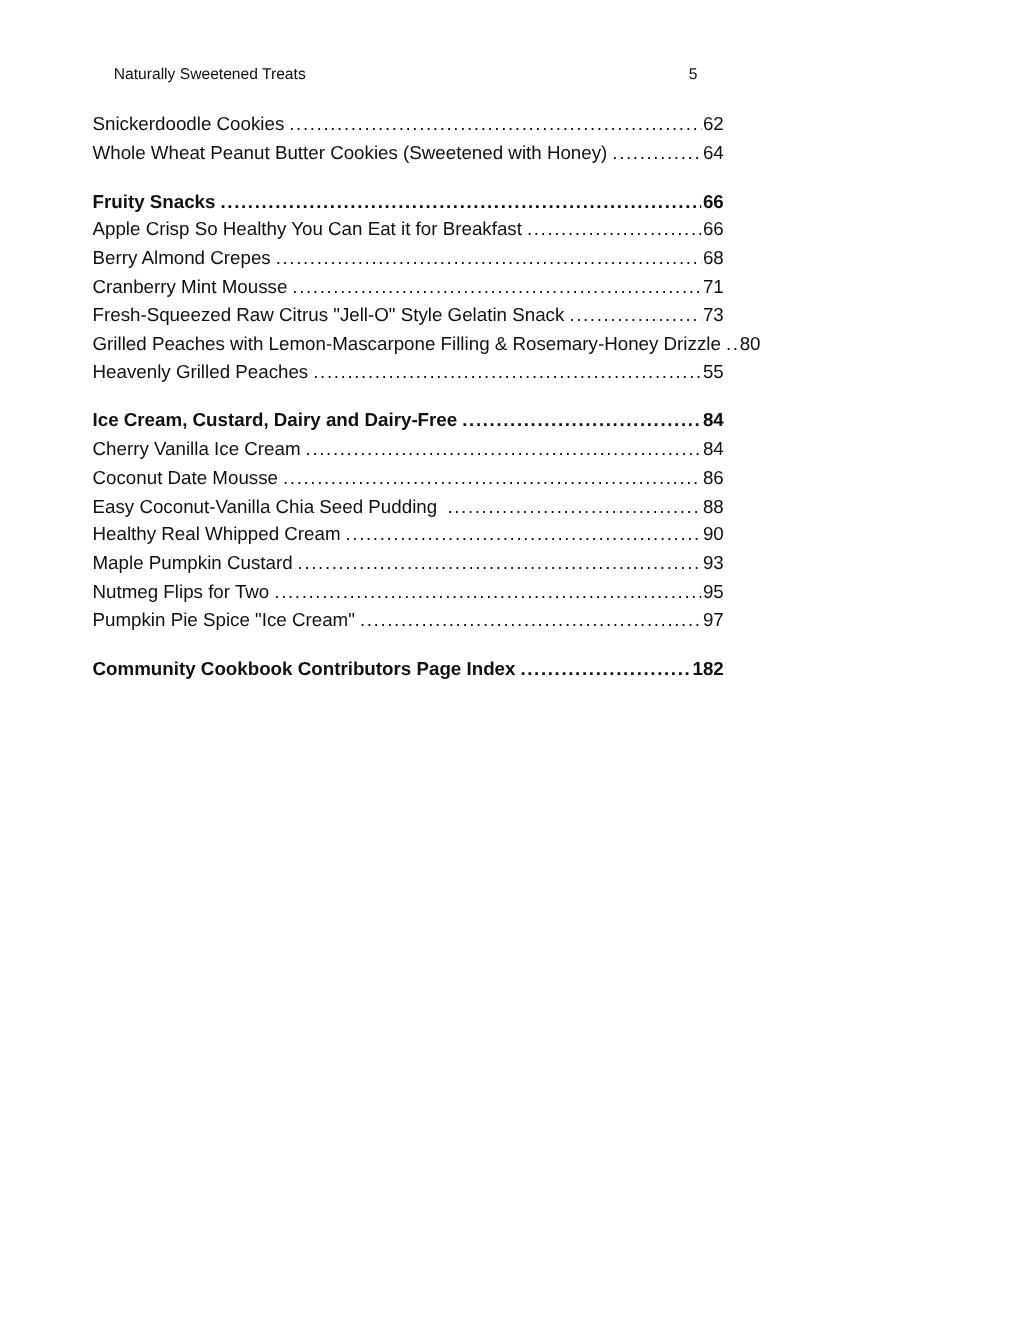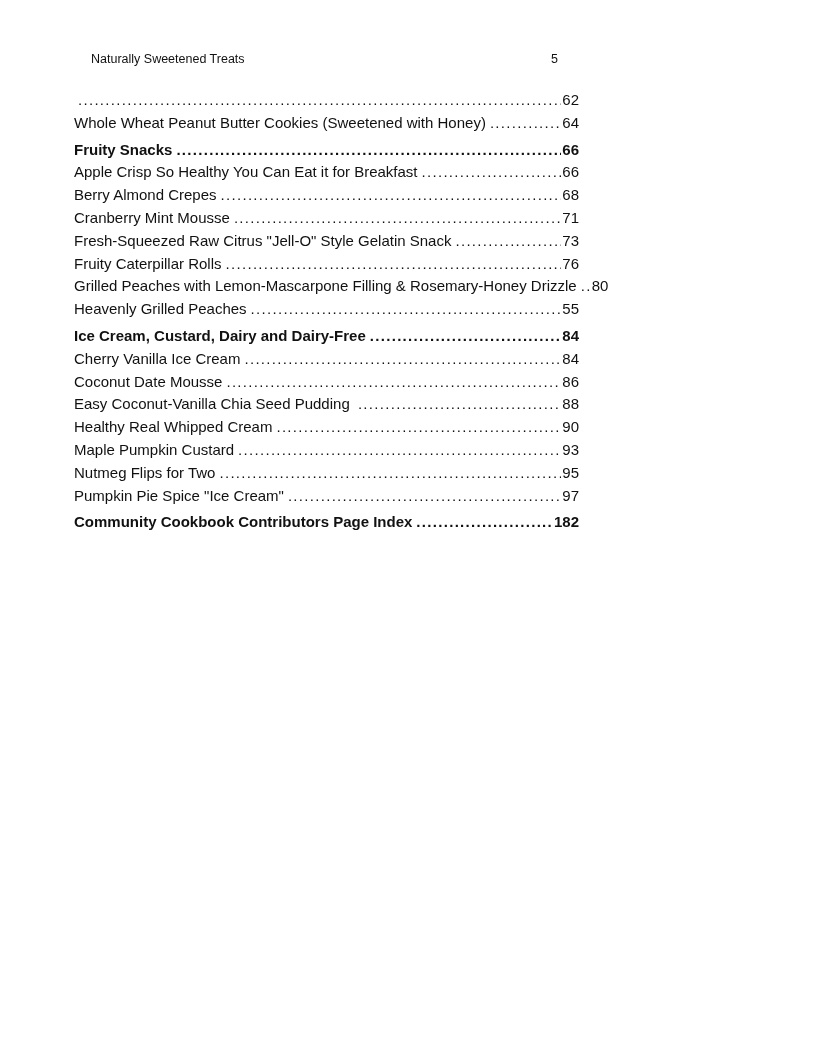--- a/index.html
+++ b/index.html
@@ -24,21 +24,21 @@
   .toc {
     margin: 22px 74px 0 74px;
   }
   .toc-entry {
     display: flex;
     align-items: baseline;
     font-size: 15px;
     line-height: 22.8px;
     white-space: nowrap;
   }
-  .toc-entry.gap { margin-top: 4px; align-items: flex-end; }
+  .toc-entry.gap { margin-top: 16px; align-items: flex-end; }
   .toc-entry.bold { font-weight: 700; }
   .toc-label { white-space: pre; }
   .toc-leader {
     flex: 1 1 auto;
     overflow: hidden;
     white-space: nowrap;
     margin-left: 4px;
     margin-right: 1px;
     min-width: 10px;
   }
@@ -54,20 +54,21 @@
 </head>
 <body>
 
 <div class="page">
   <div class="running-header">
     <span>Naturally Sweetened Treats</span>
     <span>5</span>
   </div>
   <div class="toc">
       <div class="toc-entry">
+        <span class="toc-label">Snickerdoodle Cookies</span>
         <span class="toc-leader"></span>
         <span class="toc-page">62</span>
       </div>
       <div class="toc-entry">
         <span class="toc-label">Whole Wheat Peanut Butter Cookies (Sweetened with Honey)</span>
         <span class="toc-leader"></span>
         <span class="toc-page">64</span>
       </div>
       <div class="toc-entry bold gap">
         <span class="toc-label">Fruity Snacks</span>
@@ -86,25 +87,20 @@
       </div>
       <div class="toc-entry">
         <span class="toc-label">Cranberry Mint Mousse</span>
         <span class="toc-leader"></span>
         <span class="toc-page">71</span>
       </div>
       <div class="toc-entry">
         <span class="toc-label">Fresh-Squeezed Raw Citrus "Jell-O" Style Gelatin Snack</span>
         <span class="toc-leader"></span>
         <span class="toc-page">73</span>
-      </div>
-      <div class="toc-entry">
-        <span class="toc-label">Fruity Caterpillar Rolls</span>
-        <span class="toc-leader"></span>
-        <span class="toc-page">76</span>
       </div>
       <div class="toc-entry">
         <span class="toc-label">Grilled Peaches with Lemon-Mascarpone Filling &amp; Rosemary-Honey Drizzle</span>
         <span class="toc-leader"></span>
         <span class="toc-page">80</span>
       </div>
       <div class="toc-entry">
         <span class="toc-label">Heavenly Grilled Peaches</span>
         <span class="toc-leader"></span>
         <span class="toc-page">55</span>

